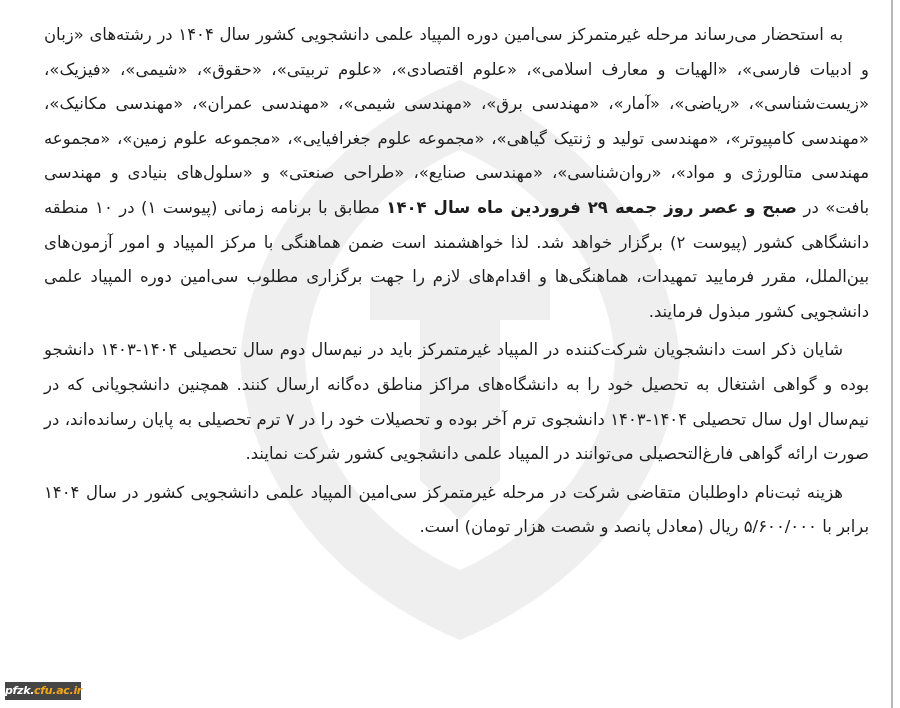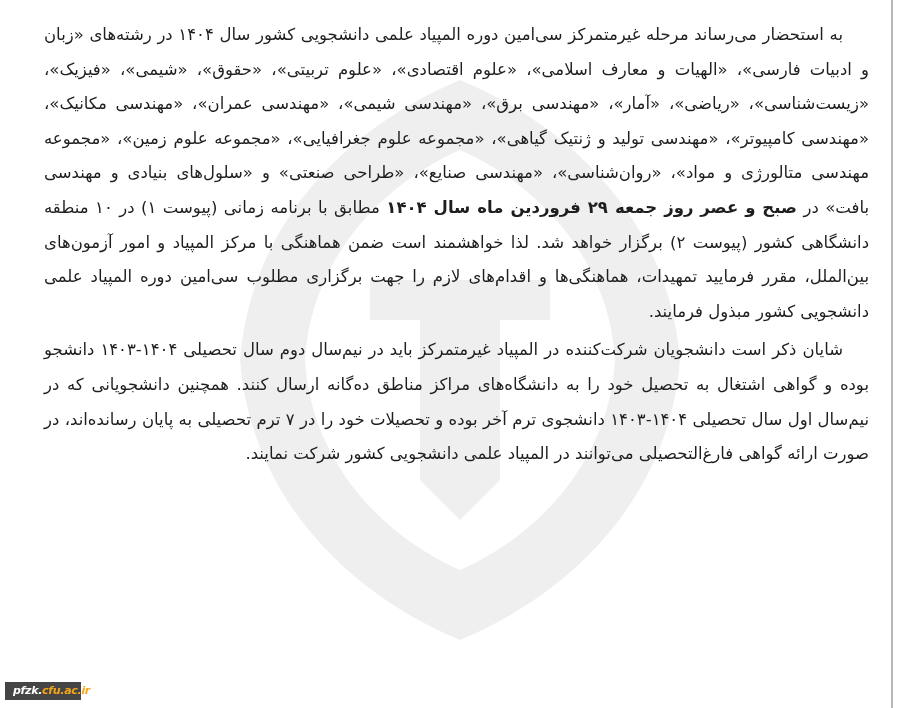--- a/index.html
+++ b/index.html
@@ -79,21 +79,21 @@
       height: 18px;
       background: #454545;
       font-family: "DejaVu Sans", sans-serif;
       font-size: 11px;
       font-weight: bold;
       font-style: italic;
       line-height: 18px;
       text-align: center;
       letter-spacing: -0.3px;
     }
-    .site-badge .p1 { color: #ffffff; padding-left: 8px; }
+    .site-badge .p1 { color: #ffffff; }
     .site-badge .p2 { color: #f3a51b; font-style: italic; }
   </style>
 </head>
 <body>
 
 <div class="page">
 
   <svg class="watermark" viewBox="0 0 520 600">
     <g fill="#000">
       <path d="M260 20 C380 70 470 170 480 300 C470 430 380 530 260 580 C140 530 50 430 40 300 C50 170 140 70 260 20 Z M260 90 C170 130 110 210 105 300 C110 390 170 470 260 510 C350 470 410 390 415 300 C410 210 350 130 260 90 Z"></path>
@@ -101,16 +101,17 @@
     </g>
   </svg>
 
 
   <div class="letter">
 
     <p class="para"><span>به استحضار می‌رساند مرحله غیرمتمرکز سی‌امین دوره المپیاد علمی دانشجویی کشور سال ۱۴۰۴ در رشته‌های «زبان و ادبیات فارسی»، «الهیات و معارف اسلامی»، «علوم اقتصادی»، «علوم تربیتی»، «حقوق»، «شیمی»، «فیزیک»، «زیست‌شناسی»، «ریاضی»، «آمار»، «مهندسی برق»، «مهندسی شیمی»، «مهندسی عمران»، «مهندسی مکانیک»، «مهندسی کامپیوتر»، «مهندسی تولید و ژنتیک گیاهی»، «مجموعه علوم جغرافیایی»، «مجموعه علوم زمین»، «مجموعه مهندسی متالورژی و مواد»، «روان‌شناسی»، «مهندسی صنایع»، «طراحی صنعتی» و «سلول‌های بنیادی و مهندسی بافت» در </span><span class="b">صبح و عصر روز جمعه ۲۹ فروردین ماه سال ۱۴۰۴</span><span> مطابق با برنامه زمانی (پیوست ۱) در ۱۰ منطقه دانشگاهی کشور (پیوست ۲) برگزار خواهد شد. لذا خواهشمند است ضمن هماهنگی با مرکز المپیاد و امور آزمون‌های بین‌الملل، مقرر فرمایید تمهیدات، هماهنگی‌ها و اقدام‌های لازم را جهت برگزاری مطلوب سی‌امین دوره المپیاد علمی دانشجویی کشور مبذول فرمایند.</span></p>
 
     <p class="para"><span>شایان ذکر است دانشجویان شرکت‌کننده در المپیاد غیرمتمرکز باید در نیم‌سال دوم سال تحصیلی ۱۴۰۴-۱۴۰۳ دانشجو بوده و گواهی اشتغال به تحصیل خود را به دانشگاه‌های مراکز مناطق ده‌گانه ارسال کنند. همچنین دانشجویانی که در نیم‌سال اول سال تحصیلی ۱۴۰۴-۱۴۰۳ دانشجوی ترم آخر بوده و تحصیلات خود را در ۷ ترم تحصیلی به پایان رسانده‌اند، در صورت ارائه گواهی فارغ‌التحصیلی می‌توانند در المپیاد علمی دانشجویی کشور شرکت نمایند.</span></p>
 
+    <p class="para"><span>هزینه ثبت‌نام داوطلبان متقاضی شرکت در مرحله غیرمتمرکز سی‌امین المپیاد علمی دانشجویی کشور در سال ۱۴۰۴ برابر با ۵/۶۰۰/۰۰۰ ریال (معادل پانصد و شصت هزار تومان) است.</span></p>
   </div>
 
   <a class="site-badge"><span class="p1">pfzk.</span><span class="p2">cfu.ac.ir</span></a>
 </div>
 
 </body></html>

